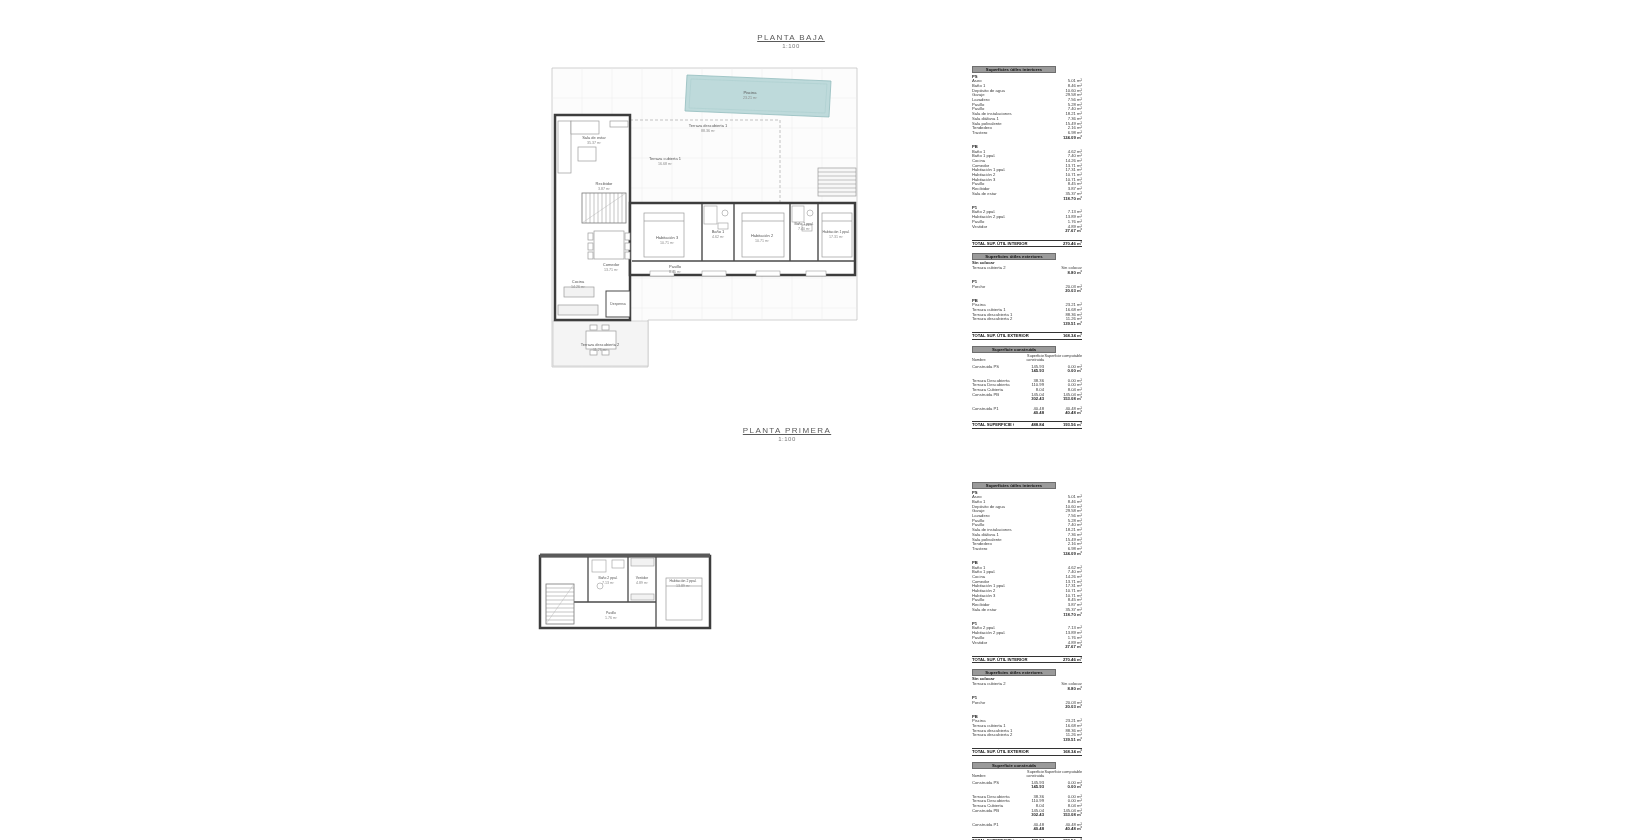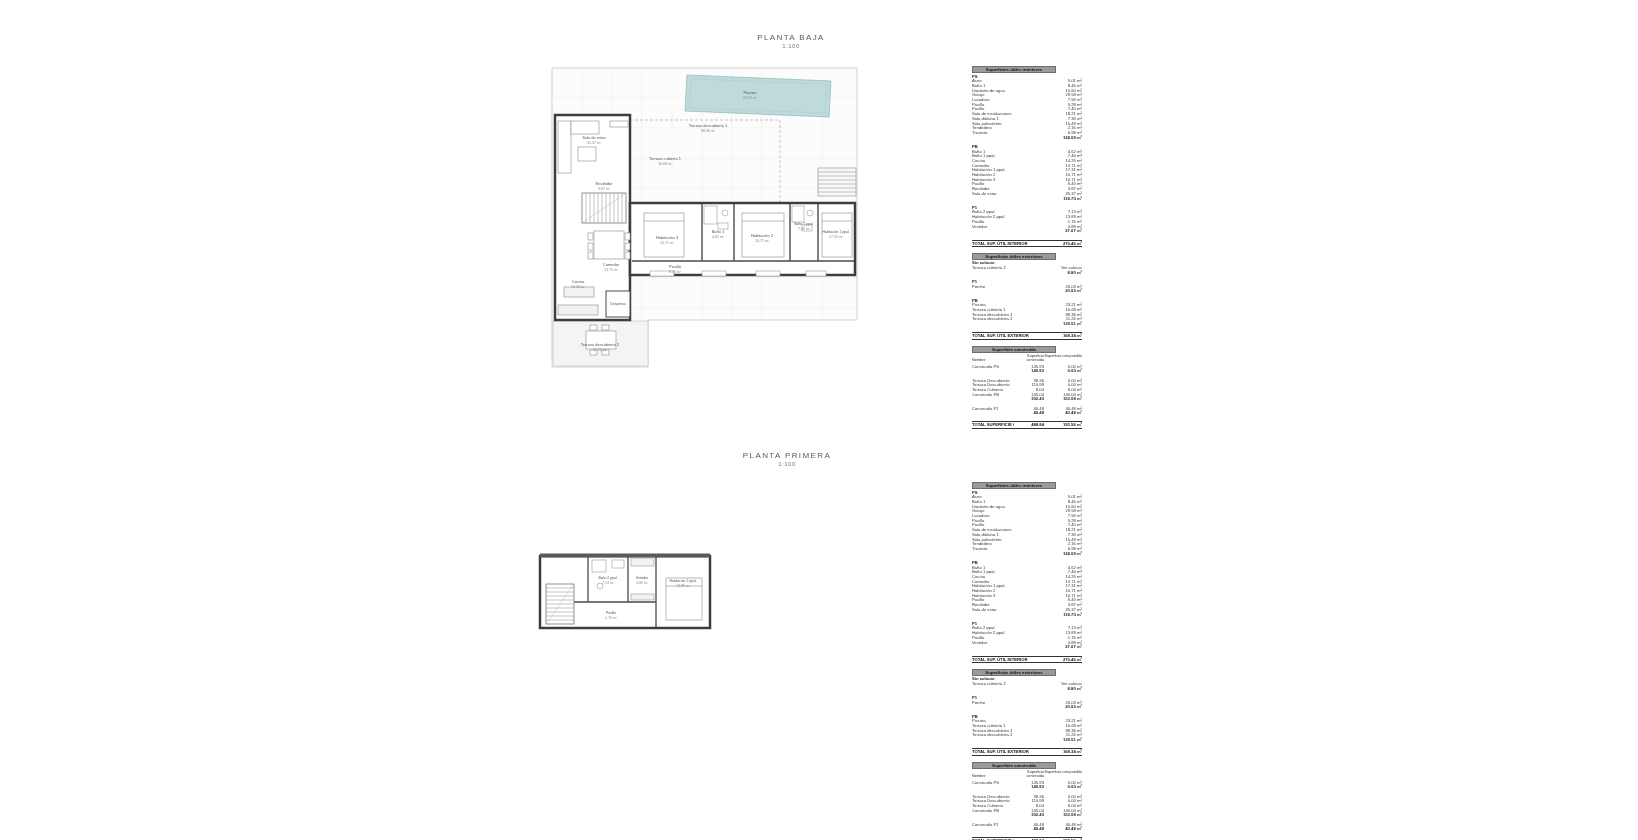--- a/index.html
+++ b/index.html
@@ -1,19 +1,19 @@
 <!DOCTYPE html>
 <html><head>
 <meta charset="utf-8">
 <style>
   html,body{margin:0;padding:0;}
   body{width:1638px;height:840px;background:#ffffff;position:relative;overflow:hidden;
        font-family:"Liberation Sans", sans-serif;}
   .plan-title{position:absolute;text-align:center;color:#5a5a5a;}
-  .plan-title .t{font-size:8px;letter-spacing:1.4px;}
+  .plan-title .t{font-size:8px;letter-spacing:1.4px;text-decoration:underline;}
   .plan-title .s{font-size:6px;color:#7a7a7a;margin-top:1px;letter-spacing:0.5px;}
   .tcol{position:absolute;left:972px;width:110px;}
   #tables-top{top:66px;} #tables-bottom{top:482px;}
   .atable{margin-bottom:6px;}
   .thead{width:84px;background:#9a9a9a;border:0.5px solid #6e6e6e;color:#111;font-weight:bold;
          font-size:4.3px;line-height:6.4px;height:7px;text-align:center;margin-bottom:1.5px;box-sizing:border-box;}
   .gname{font-weight:bold;color:#1d1d1d;font-size:4.2px;line-height:4.7px;}
   .row{display:flex;justify-content:space-between;font-size:4.2px;line-height:4.7px;color:#3a3a3a;}
   .rname{white-space:nowrap;}
   .sub{text-align:right;font-weight:bold;color:#1d1d1d;font-size:4.2px;line-height:4.7px;}
@@ -35,21 +35,21 @@
   .ra{font-size:3.6px;fill:#8a8a8a;}
   .rl2{font-size:3.4px;fill:#555;}
 </style>
 </head>
 <body>
 
 <div class="plan-title" style="left:641px;top:33px;width:300px">
   <div class="t">PLANTA BAJA</div>
   <div class="s">1:100</div>
 </div>
-<div class="plan-title" style="left:637px;top:451px;width:300px">
+<div class="plan-title" style="left:637px;top:426px;width:300px">
   <div class="t">PLANTA PRIMERA</div>
   <div class="s">1:100</div>
 </div>
 
 <svg style="position:absolute;left:550px;top:65px" width="310" height="305" viewBox="0 0 310 305">
   <defs>
     <clipPath id="plotclip1">
       <polygon points="2,3 307,3 307,255 98,255 98,302 2,302"></polygon>
     </clipPath>
   </defs>

